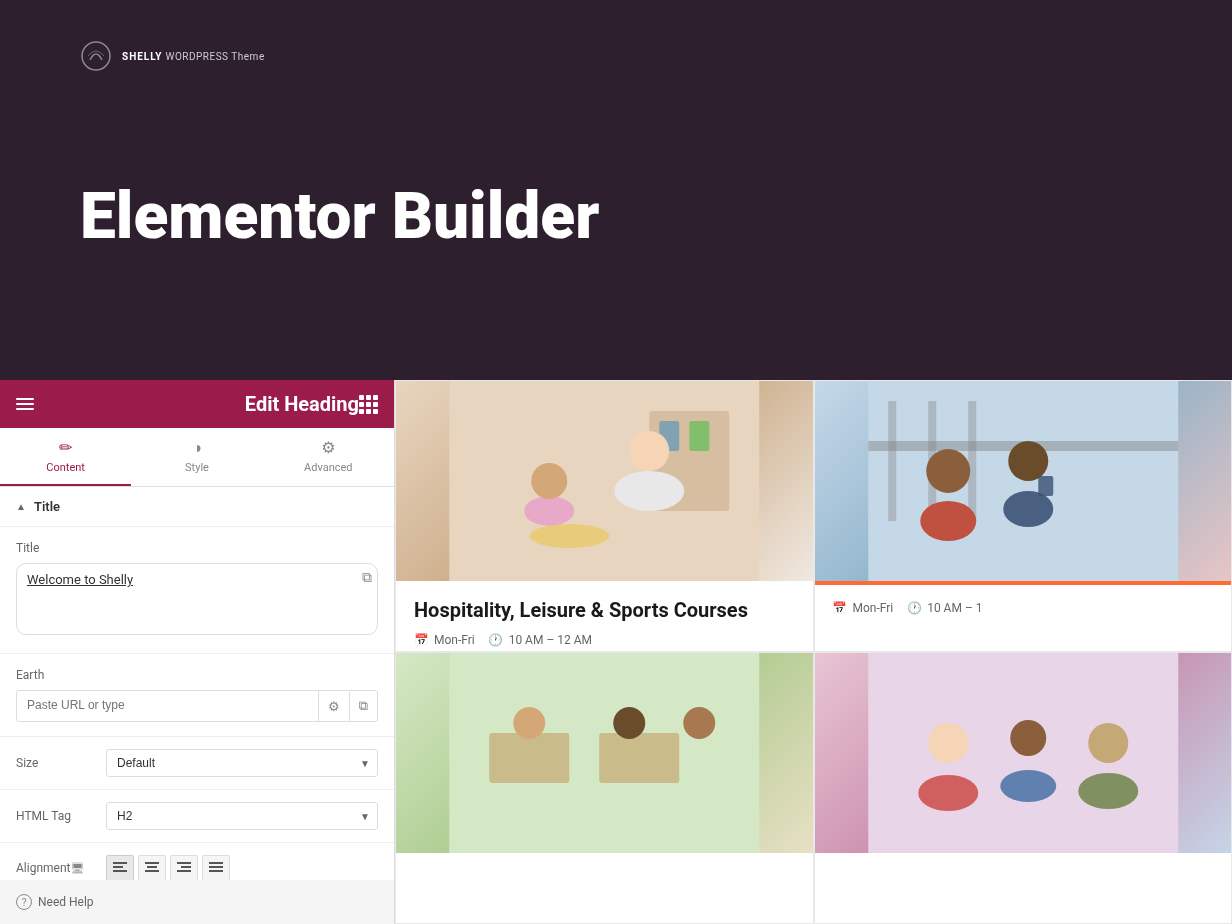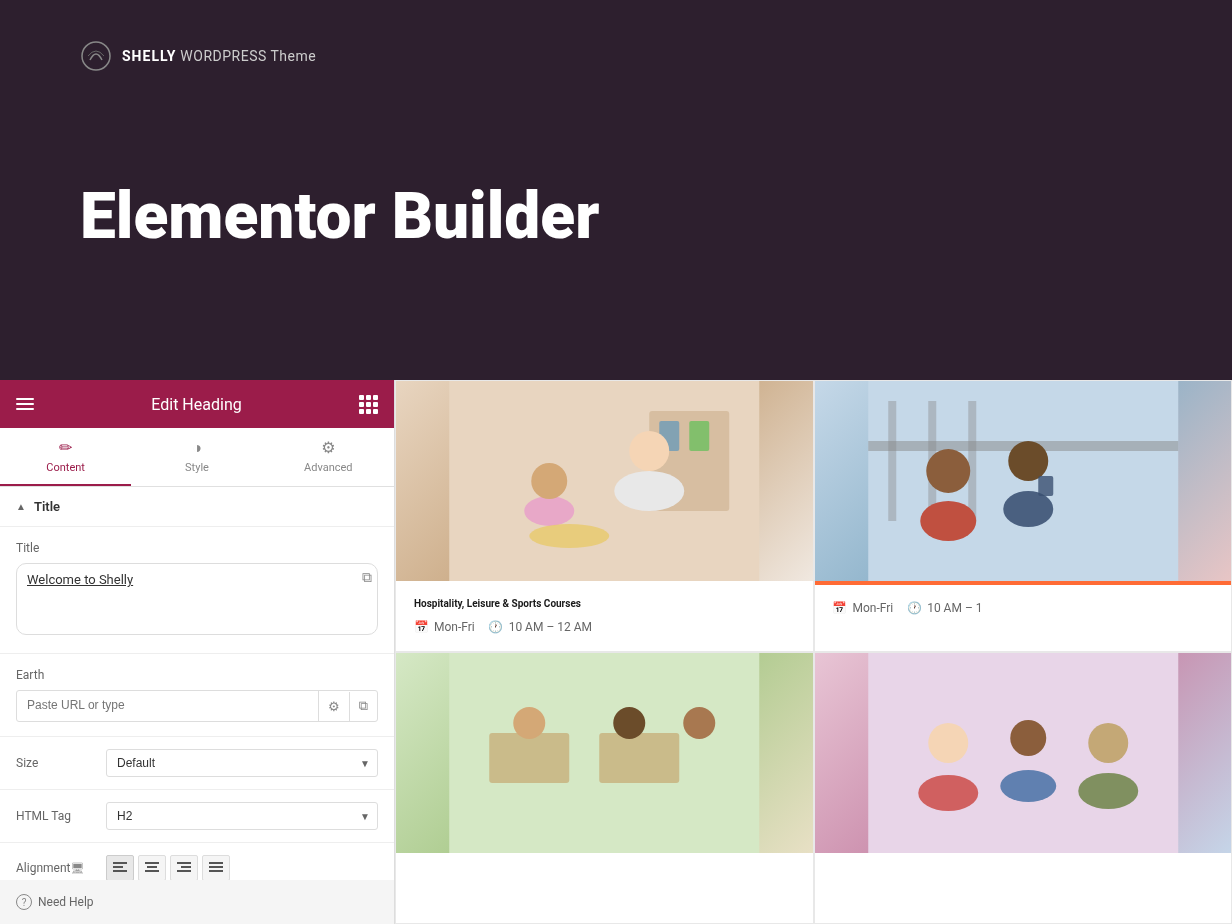--- a/index.html
+++ b/index.html
@@ -26,21 +26,21 @@
       gap: 10px;
       margin-bottom: 40px;
     }
 
     .logo-icon {
       width: 32px;
       height: 32px;
     }
 
     .logo-text {
-      font-size: 14px;
+      font-size: 10px;
       color: #ccc;
       letter-spacing: 0.5px;
     }
 
     .logo-text strong {
       color: #fff;
       font-weight: 700;
       letter-spacing: 1px;
     }
 
@@ -73,24 +73,24 @@
       background: #9b1c4a;
       color: #fff;
       display: flex;
       align-items: center;
       justify-content: space-between;
       padding: 12px 16px;
       height: 48px;
     }
 
     .editor-header-title {
-      font-size: 16px;
-      font-weight: 400;
+      font-size: 20px;
+      font-weight: 700;
       flex: 1;
-      text-align: center;
+      text-align: right;
     }
 
     .hamburger-icon {
       display: flex;
       flex-direction: column;
       gap: 3px;
       cursor: pointer;
     }
     .hamburger-icon span {
       display: block;
@@ -410,21 +410,21 @@
       background: #ff6b35;
       width: 100%;
     }
 
     .card-body {
       padding: 16px 18px;
       flex: 1;
     }
 
     .card-title {
-      font-size: 10px;
+      font-size: 20px;
       font-weight: 700;
       color: #1a1a1a;
       margin-bottom: 10px;
       line-height: 1.3;
     }
 
     .card-meta {
       display: flex;
       align-items: center;
       gap: 14px;

